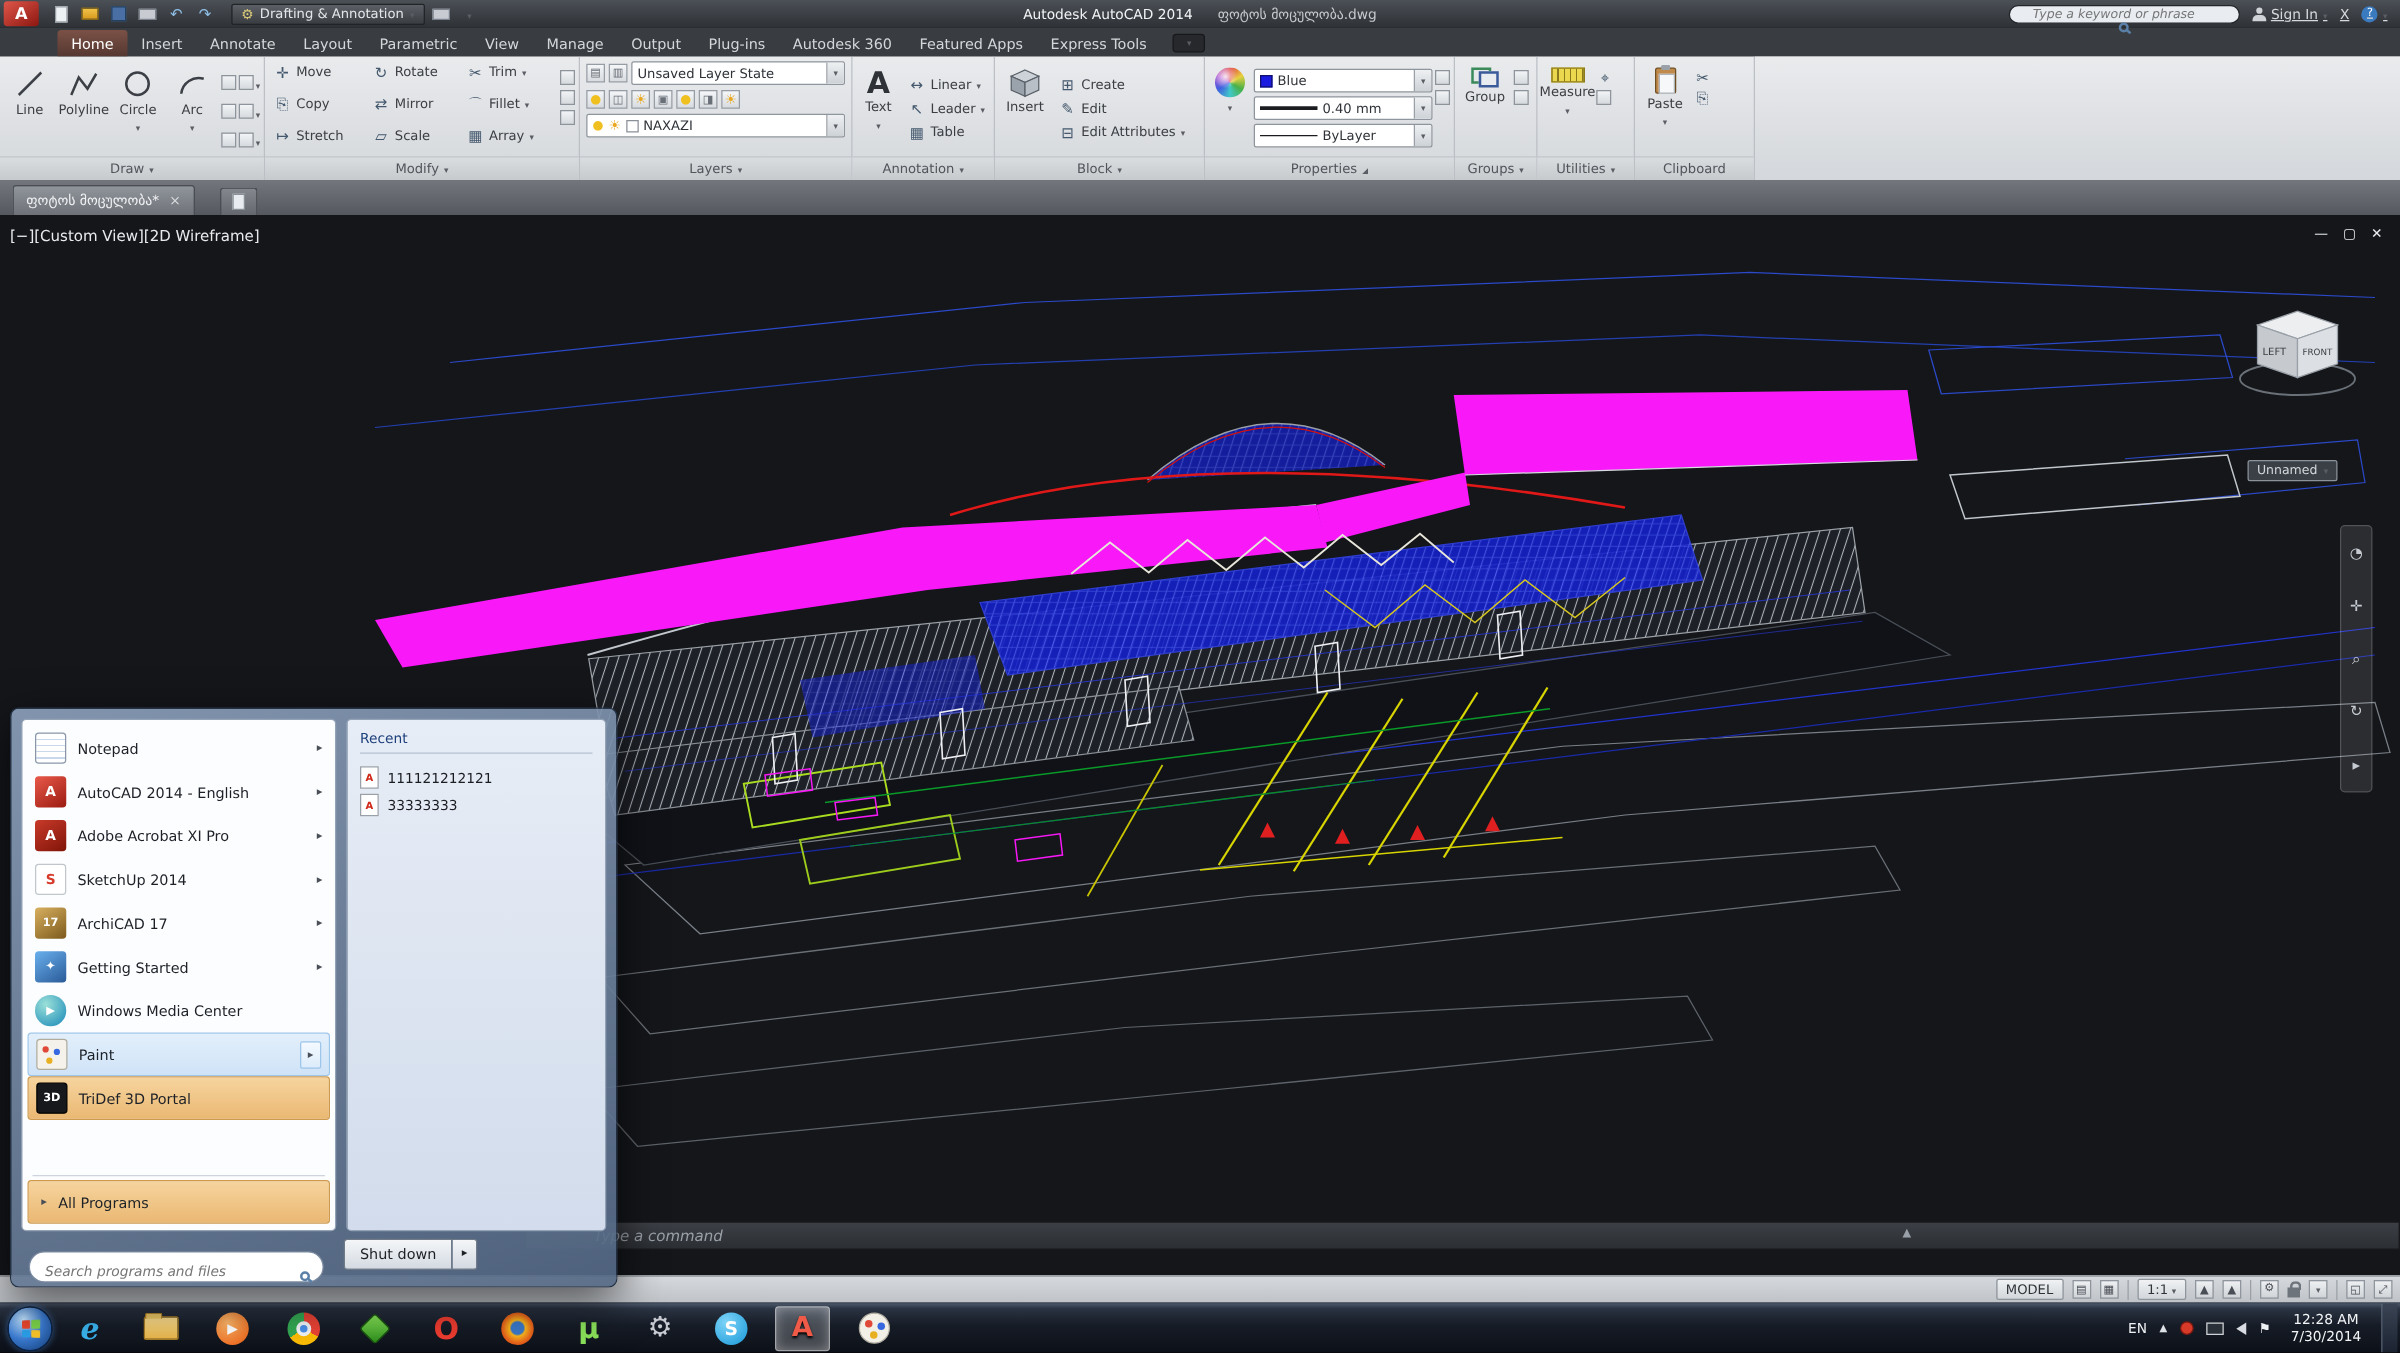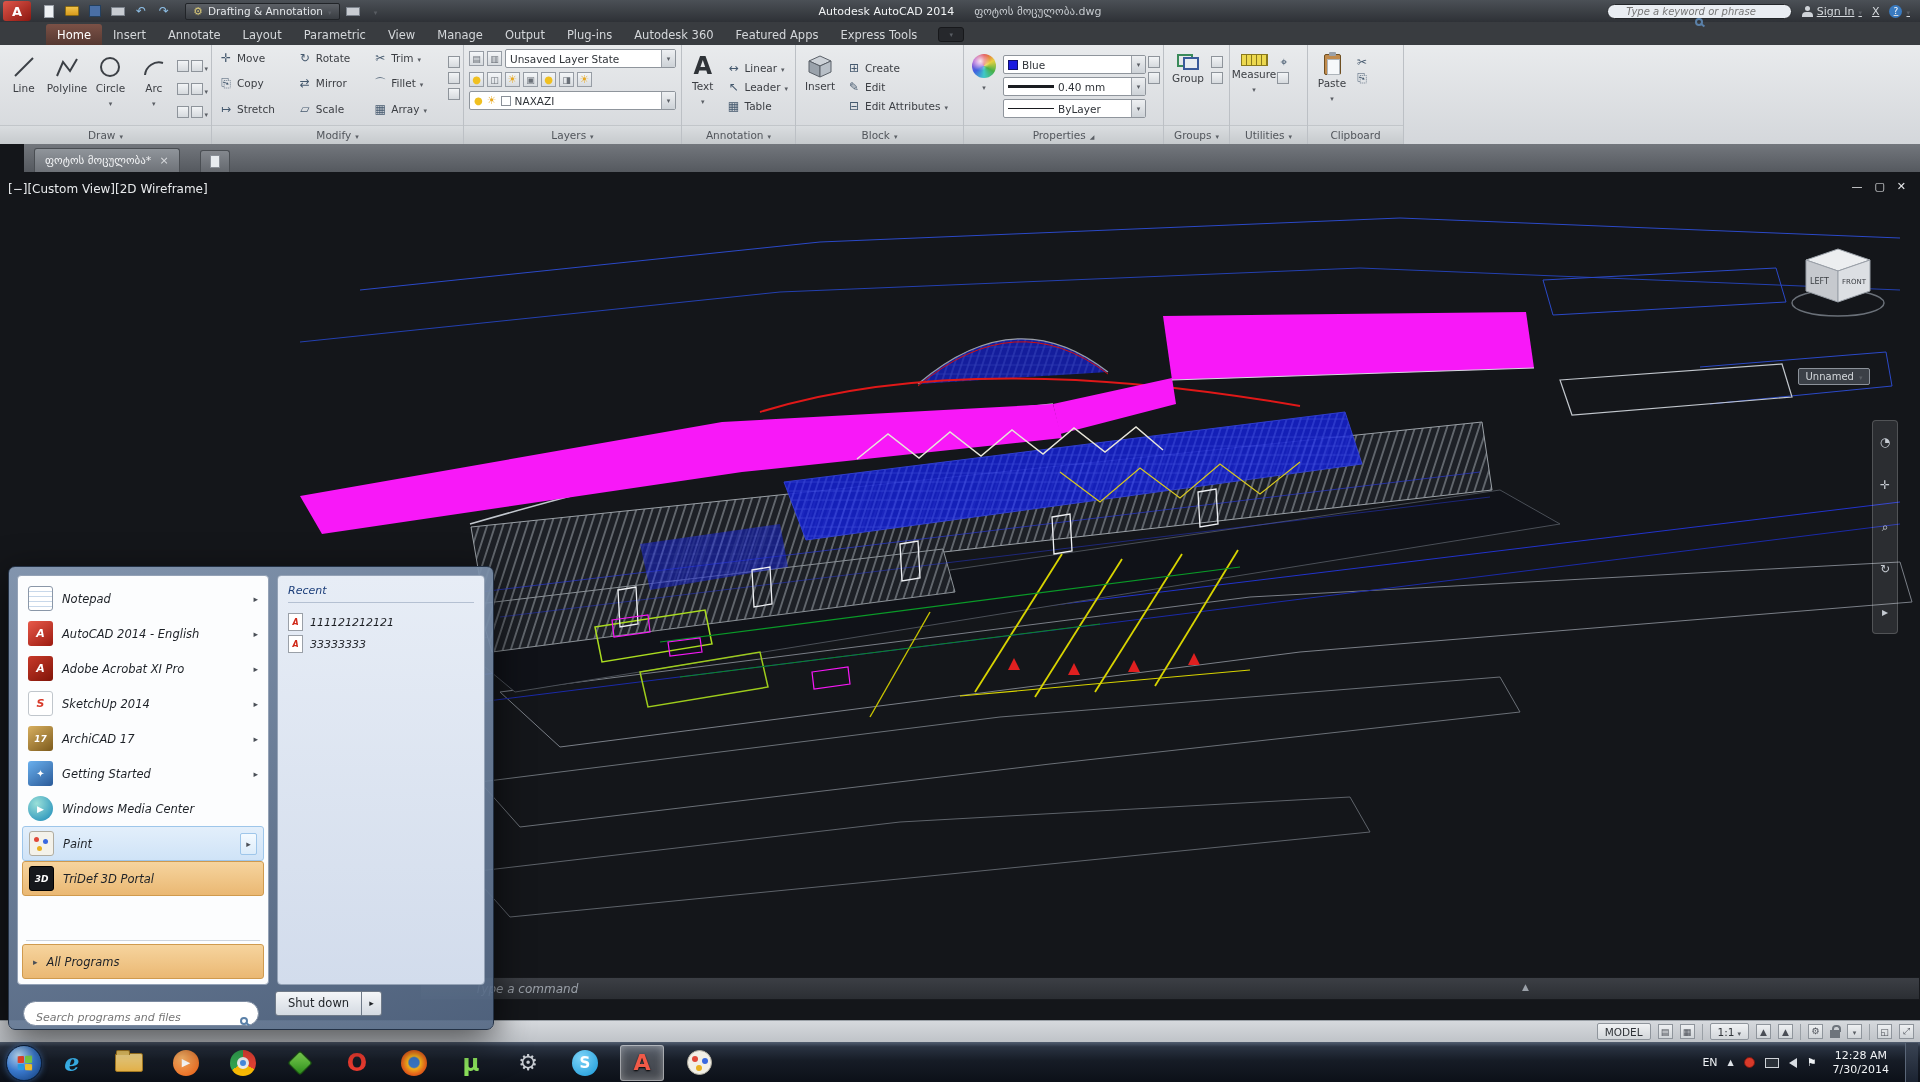--- a/index.html
+++ b/index.html
@@ -86,21 +86,21 @@
   .clipico::after{content:"";position:absolute;left:4px;top:-3px;width:7px;height:4px;background:#9aa0a8;border-radius:1px;}
   .ruler{width:27px;height:12px;background:#ecd84e;border:1px solid #8a7a1c;
     background-image:repeating-linear-gradient(90deg,transparent 0 4px,#8a7a1c 4px 5px);}
   .grpico{position:relative;width:22px;height:16px;}
   .grpico::before{content:"";position:absolute;left:0;top:0;width:12px;height:9px;border:2px solid #3a8a5a;}
   .grpico::after{content:"";position:absolute;right:0;bottom:0;width:12px;height:9px;border:2px solid #3a5a9a;background:#e8ecf0;}
   .rfill{flex:1;background:linear-gradient(#e9ebed,#d4d7db);}
 
   
   .ftabs{position:absolute;top:144px;left:0;right:0;height:28px;background:linear-gradient(#73777d,#55595f);
-    display:flex;align-items:flex-end;padding-left:10px;gap:20px;z-index:27;margin-left:24px;}
+    display:flex;align-items:flex-end;padding-left:10px;gap:20px;z-index:27;}
   .ftab{height:24px;display:flex;align-items:center;gap:8px;padding:0 10px;font-size:11px;color:#f1f2f4;
     background:linear-gradient(#90959b,#6e7278);border:1px solid #4a4e53;border-bottom:none;border-radius:3px 3px 0 0;}
   .ftab .x{color:#d8dadd;font-size:11px;}
   .ftab-plus{height:22px;width:30px;display:flex;align-items:center;justify-content:center;
     background:linear-gradient(#84888e,#64686e);border:1px solid #4a4e53;border-bottom:none;border-radius:3px 3px 0 0;}
   .ftab-plus .sheet{width:10px;height:13px;background:#e8ecf0;border:1px solid #8a9098;}
 
   
   .viewport{position:absolute;top:172px;left:0;right:0;height:848px;background:#14161a;z-index:10;overflow:hidden;}
   .draw-svg{position:absolute;inset:0;width:100%;height:100%;}
@@ -164,21 +164,21 @@
   .tr-red{width:11px;height:11px;border-radius:50%;background:#d83a2a;border:1px solid #7c1810;}
   .tr-mon{width:14px;height:10px;border:1px solid #cfd3d8;background:#2a3038;}
   .tr-vol{width:0;height:0;border-top:5px solid transparent;border-bottom:5px solid transparent;border-right:8px solid #d8dce2;}
   .clock{text-align:center;line-height:1.25;font-size:11px;color:#f2f4f6;padding:0 6px;}
   .showdesk{width:13px;height:40px;background:linear-gradient(#3a4454,#1a2230);border-left:1px solid #5a6678;flex:none;}
 
   
   .startmenu{position:absolute;left:8px;top:566px;width:486px;height:464px;z-index:100;border-radius:7px;
     background:linear-gradient(160deg,rgba(140,160,186,.92),rgba(84,104,132,.92));
     border:1px solid #243246;box-shadow:0 10px 36px rgba(0,0,0,.65);padding:8px;display:flex;flex-direction:column;}
-  .sm-cols{flex:1;display:flex;gap:8px;min-height:0;font-style:italic;}
+  .sm-cols{flex:1;display:flex;gap:8px;min-height:0;}
   .sm-left{width:252px;background:#fcfdfe;border:1px solid #94a2b6;border-radius:4px;padding:5px 4px;display:flex;flex-direction:column;}
   .sm-right{flex:1;background:linear-gradient(#e7edf6,#d2dcec);border:1px solid #94a2b6;border-radius:4px;padding:8px 10px;}
   .sm-item{height:35px;display:flex;align-items:center;gap:9px;padding:0 6px;border-radius:3px;font-size:11.5px;color:#1d2127;}
   .sm-item .arr{margin-left:auto;font-size:9px;color:#4a4f57;}
   .sm-item.hov{background:linear-gradient(#e3effb,#cfe3f7);border:1px solid #9ec6ea;}
   .sm-item.hov .arr{width:17px;height:22px;border:1px solid #9ec6ea;border-radius:2px;background:linear-gradient(#f4faff,#dcecfa);
     display:flex;align-items:center;justify-content:center;}
   .sm-item.neworange{background:linear-gradient(#f6d49e,#eab873);border:1px solid #cf9a4e;}
   .sm-sep{height:1px;background:#cdd4dd;margin:3px 4px;}
   .sm-allprog{margin-top:auto;}

